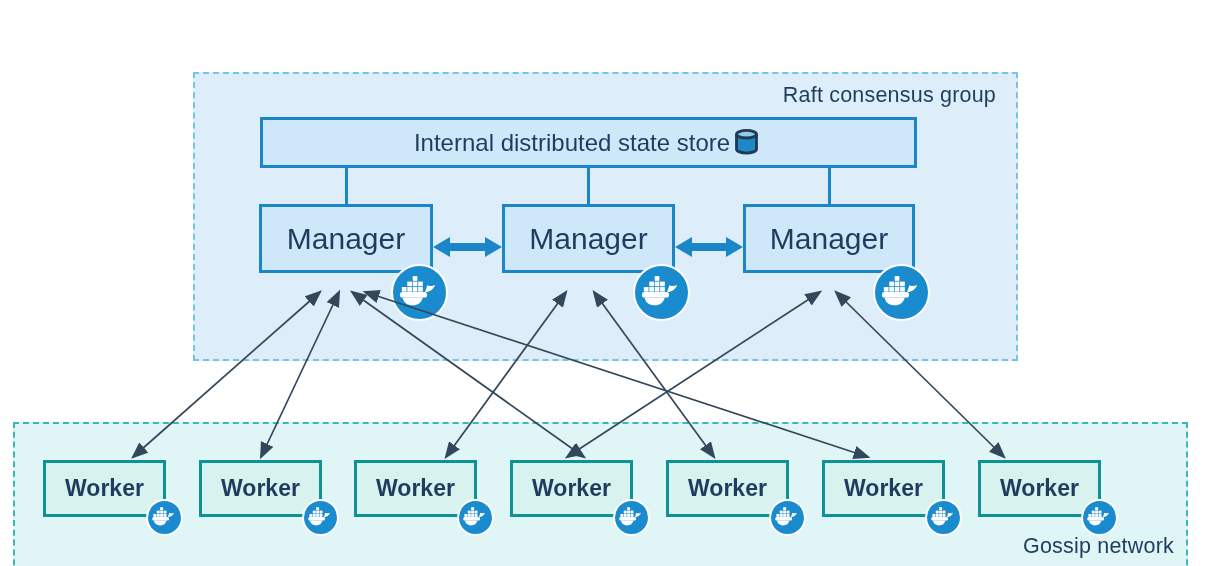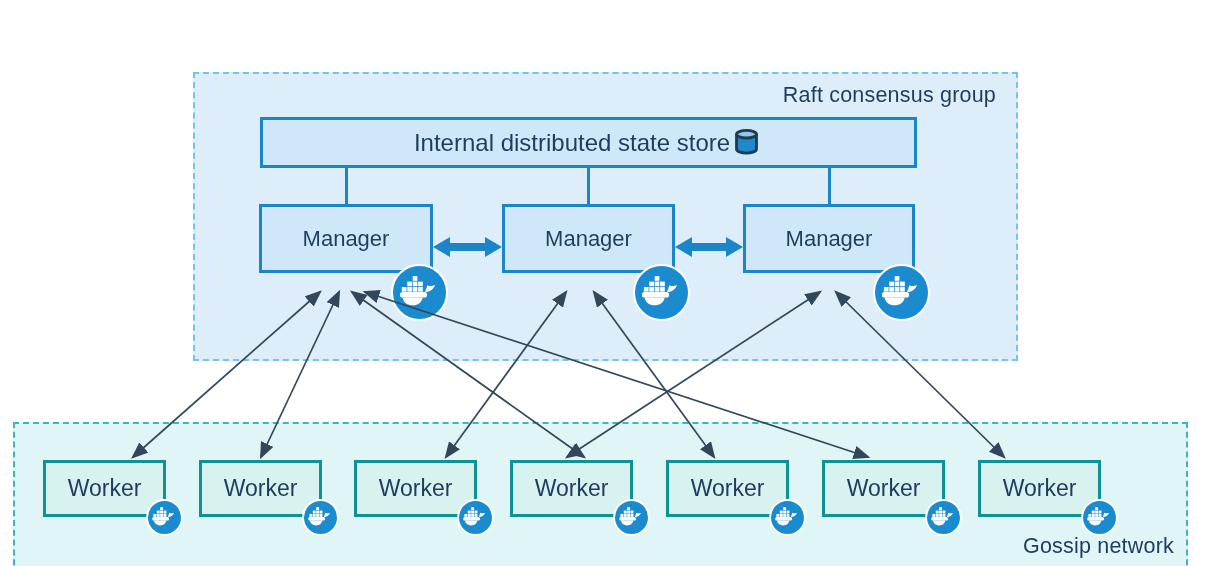--- a/index.html
+++ b/index.html
@@ -14,23 +14,23 @@
   #gossip-group{left:13px;top:382px;width:1175px;height:153px;
     background:var(--gossip-bg,#e0f5f6);border-color:var(--gossip-border,#3ab7bc);}
   .group-label{position:absolute;color:var(--text,#1f3b5e);font-size:21.5px;letter-spacing:.2px;white-space:nowrap;}
   #raft-label{right:20px;top:9px;}
   #gossip-label{right:12px;bottom:14px;text-align:center;}
   .node{position:absolute;box-sizing:border-box;display:flex;align-items:center;justify-content:center;}
   #state-store{left:260px;top:77px;width:657px;height:51px;
     background:var(--blue-box-bg,#cfe8f9);border:3px solid var(--blue-box-border,#1a86c8);
     color:var(--text,#1f3b5e);font-size:24px;}
   .manager{top:164px;height:69px;background:var(--blue-box-bg,#cfe8f9);
-    border:3px solid var(--blue-box-border,#1a86c8);color:var(--text,#22395a);font-size:22px;}
+    border:3px solid var(--blue-box-border,#1a86c8);color:var(--text,#22395a);font-size:30px;}
   .worker{top:420px;height:57px;width:123px;background:var(--teal-box-bg,#d8f2f0);
-    border:3px solid var(--teal-box-border,#0d9396);color:var(--text,#22395a);font-size:23px;}
+    border:3px solid var(--teal-box-border,#0d9396);color:var(--text,#22395a);font-size:23px;font-weight:bold;}
   .connector{position:absolute;width:3px;background:var(--blue-box-border,#1a86c8);top:128px;height:36px;}
   .badge{position:absolute;border-radius:50%;background:var(--docker-blue,#1b8bd0);
     border:2px solid #ffffff;box-sizing:border-box;display:flex;align-items:center;justify-content:center;}
   .badge svg{width:78%;height:78%;}
   svg.overlay{position:absolute;left:0;top:0;pointer-events:none;}
   #defs{position:absolute;width:0;height:0;}
   .dbicon{width:33px;height:31px;flex:0 0 auto;}
 </style>
 </head>
 <body>

